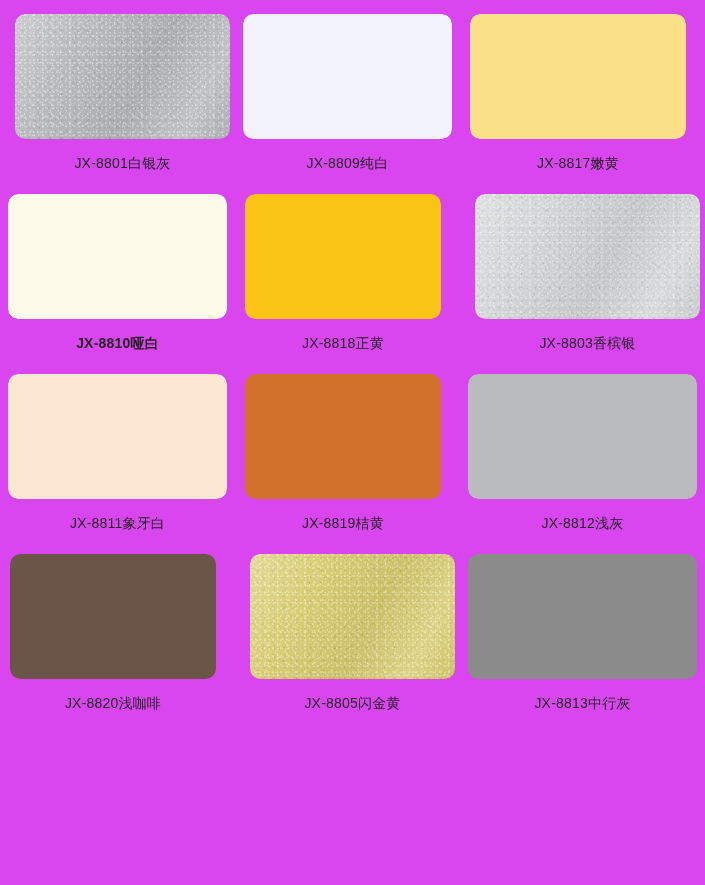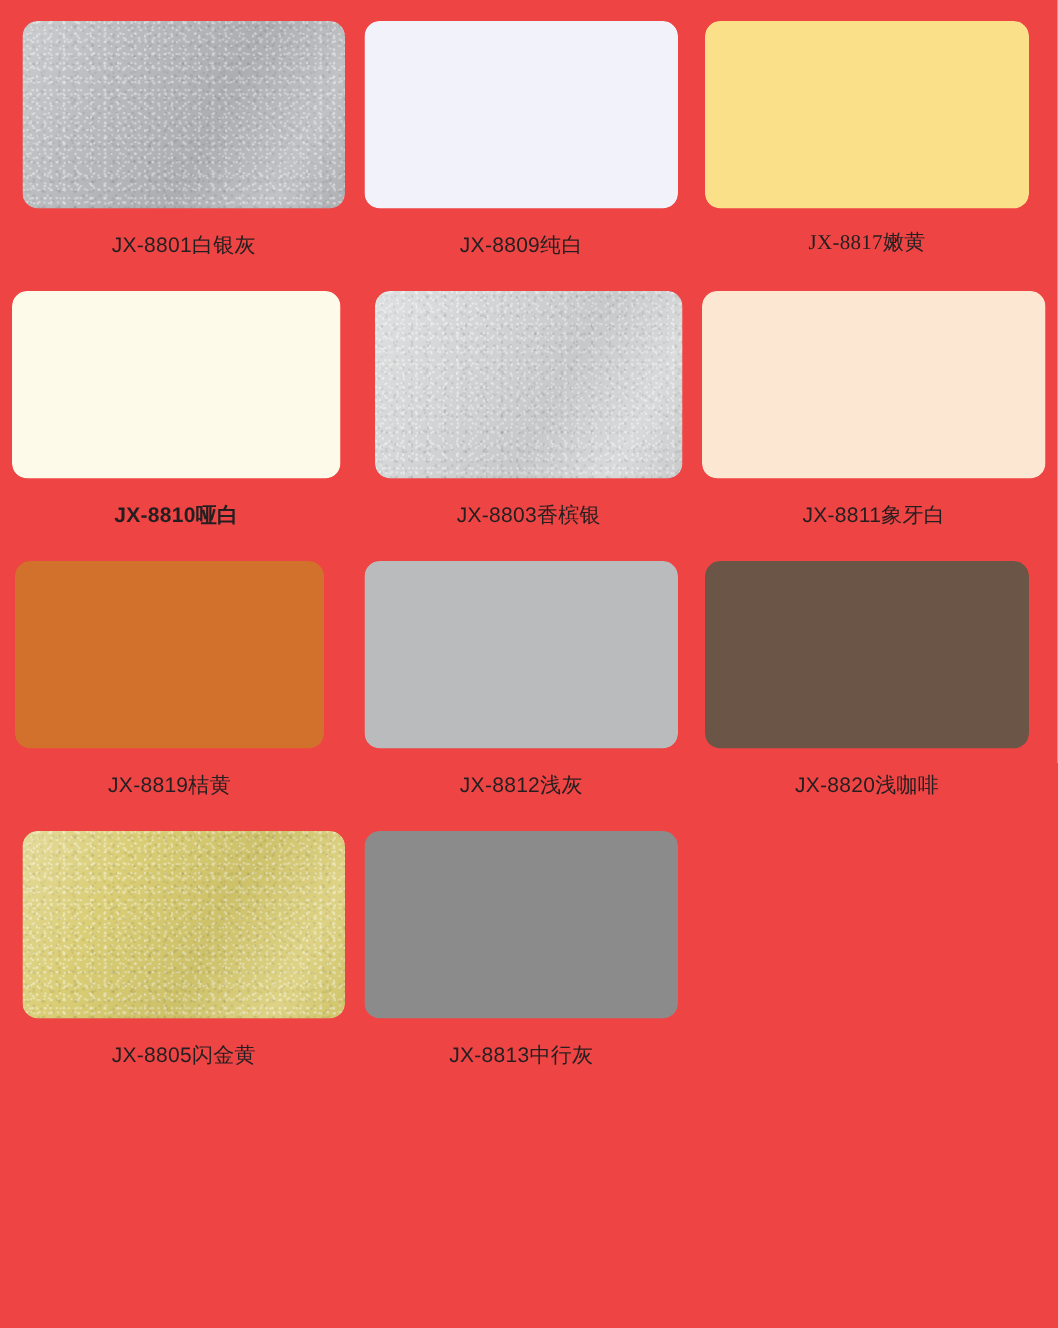--- a/index.html
+++ b/index.html
@@ -90,46 +90,52 @@
     line-height: 16px;
     color: #231f20;
     text-align: center;
     white-space: nowrap;
     letter-spacing: 0.2px;
   }
 </style>
 </head>
 <body>
 
-<div id="swatch-grid" style="background: #ef4444;">
+<div id="swatch-grid" style="background: #d946ef;">
     <div class="swatch-cell col-1">
       <div class="swatch-chip metallic">
         <div class="chip-base" style="background: rgb(181, 183, 186);"></div>
         <div class="chip-tex"></div>
         <div class="chip-sheen"></div>
       </div>
       <div class="swatch-label" style="color: rgb(35, 31, 32);">JX-8801白银灰</div>
     </div>
     <div class="swatch-cell col-2">
       <div class="swatch-chip">
         <div class="chip-base" style="background: rgb(242, 242, 250);"></div>
       </div>
       <div class="swatch-label" style="color: rgb(35, 31, 32); text-align: right;">JX-8809纯白</div>
     </div>
     <div class="swatch-cell col-3">
       <div class="swatch-chip">
         <div class="chip-base" style="background: rgb(250, 225, 137);"></div>
       </div>
-      <div class="swatch-label" style="color: rgb(35, 31, 32); font-family: Liberation Serif, serif;">JX-8817嫩黄</div>
+      <div class="swatch-label" style="color: rgb(35, 31, 32);">JX-8817嫩黄</div>
     </div>
     <div class="swatch-cell col-2">
       <div class="swatch-chip">
         <div class="chip-base" style="background: rgb(253, 250, 234);"></div>
       </div>
       <div class="swatch-label" style="color: rgb(35, 31, 32); font-weight: bold;">JX-8810哑白</div>
+    </div>
+    <div class="swatch-cell col-3">
+      <div class="swatch-chip">
+        <div class="chip-base" style="background: rgb(250, 196, 23);"></div>
+      </div>
+      <div class="swatch-label" style="color: rgb(35, 31, 32);">JX-8818正黄</div>
     </div>
     <div class="swatch-cell col-1">
       <div class="swatch-chip metallic">
         <div class="chip-base" style="background: rgb(210, 211, 212);"></div>
         <div class="chip-tex"></div>
         <div class="chip-sheen"></div>
       </div>
       <div class="swatch-label" style="color: rgb(35, 31, 32);">JX-8803香槟银</div>
     </div>
     <div class="swatch-cell col-2">

